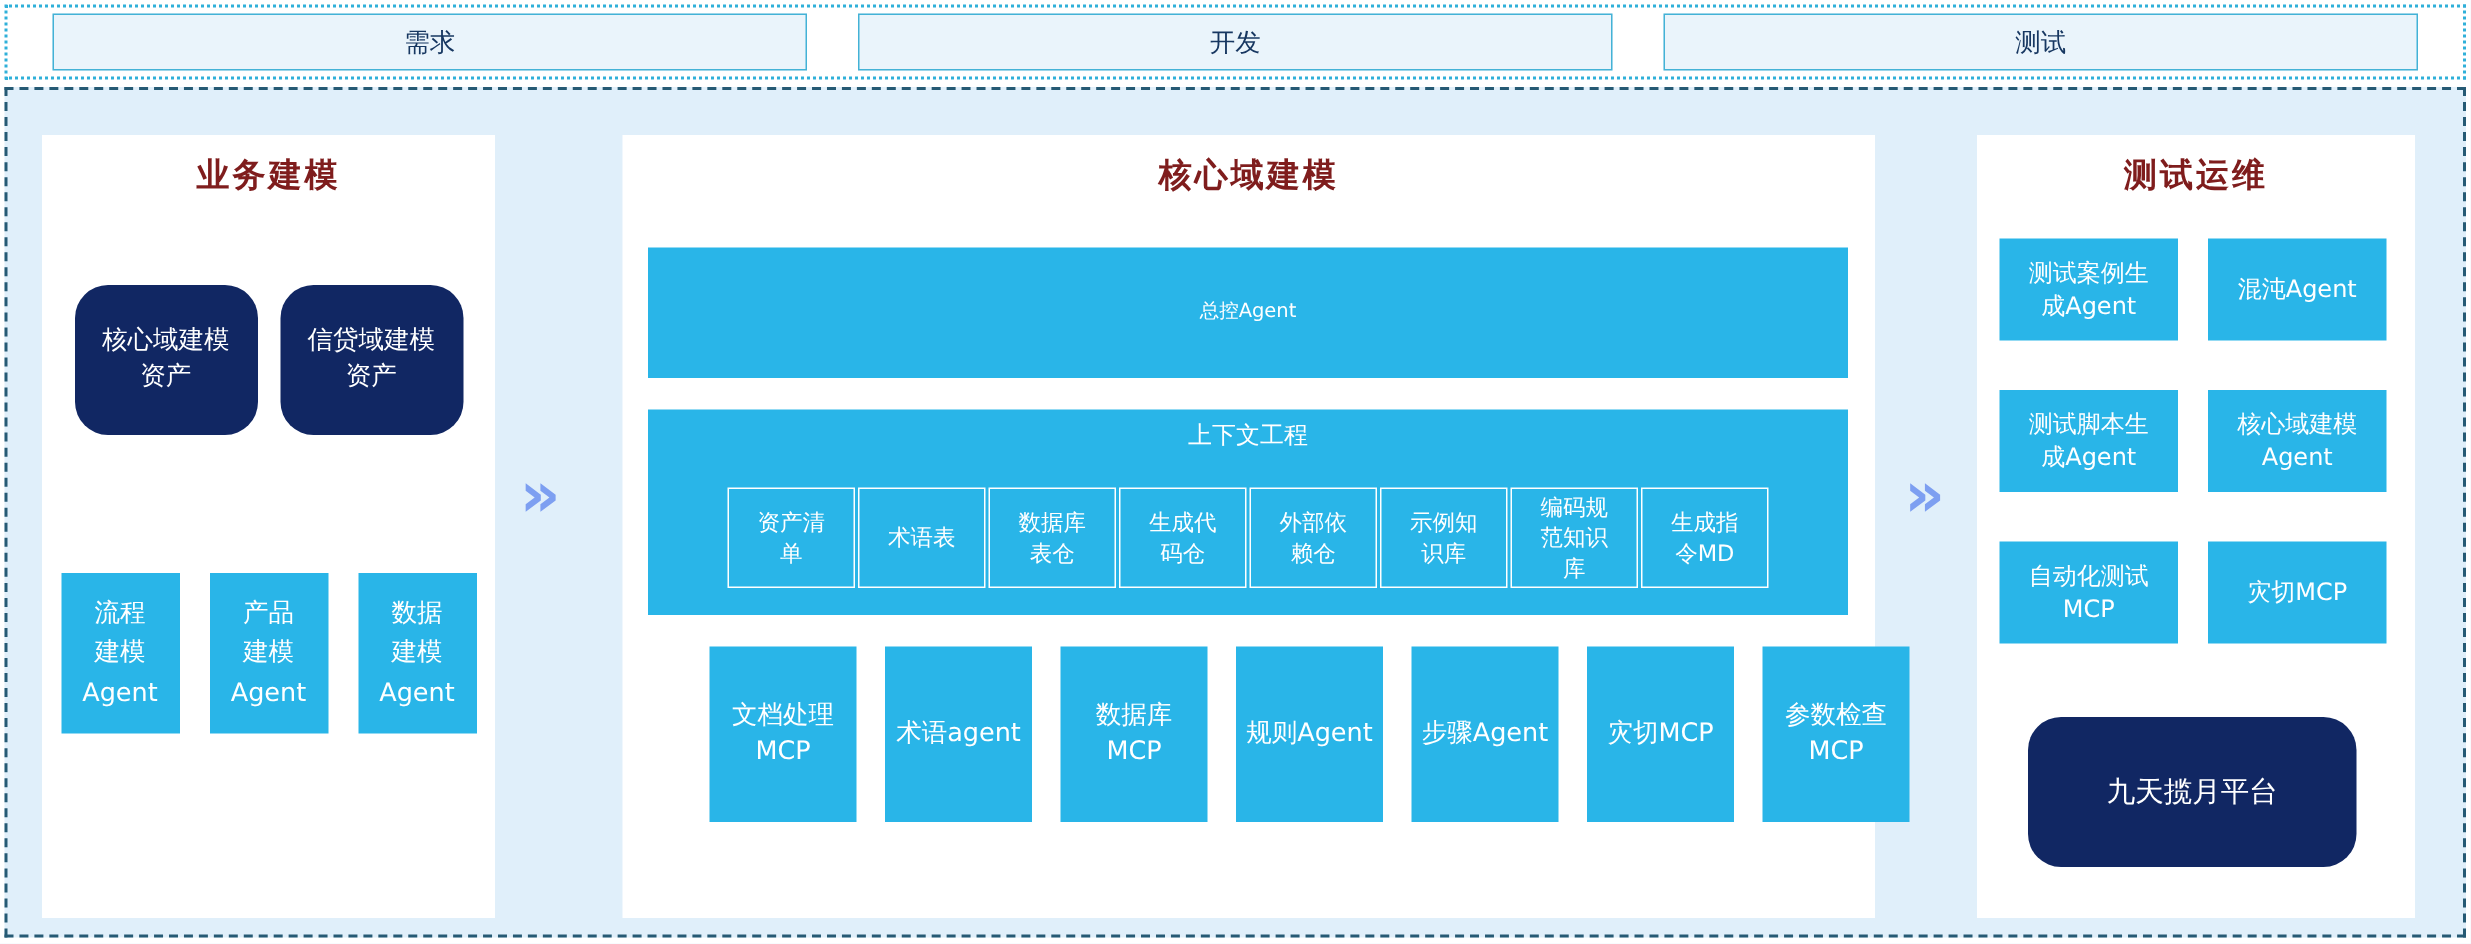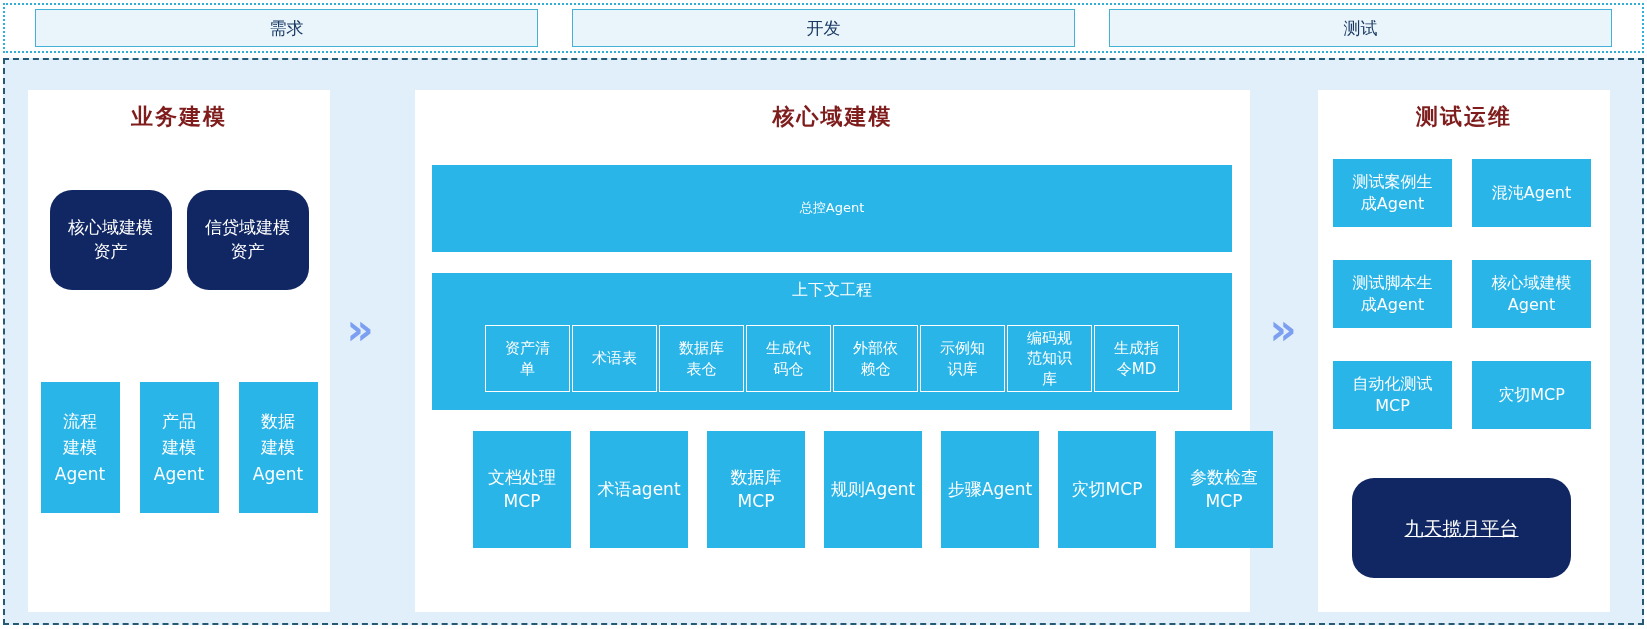--- a/index.html
+++ b/index.html
@@ -28,21 +28,21 @@
   .cyanbox{background:var(--cyan);color:#fff;display:flex;align-items:center;justify-content:center;
     text-align:center;line-height:1.4;}
   .navybox{background:var(--navy);color:#fff;border-radius:22px;display:flex;align-items:center;
     justify-content:center;text-align:center;line-height:1.4;}
 
   
   .panel-left{left:23px;width:302px;}
   .asset-row{position:absolute;top:100px;left:0;right:0;display:flex;justify-content:center;gap:15px;}
   .asset-row .navybox{width:122px;height:100px;font-size:17px;padding:0 8px;}
   .agent-row{position:absolute;top:292px;left:0;right:0;display:flex;justify-content:center;gap:20px;}
-  .agent-row .cyanbox{width:79px;height:131px;font-size:17px;line-height:1.55;}
+  .agent-row .cyanbox{width:79px;height:107px;font-size:17px;line-height:1.55;}
 
   
   .chevron{position:absolute;top:248px;width:50px;text-align:center;color:var(--arrow);
     font-size:42px;font-weight:bold;line-height:44px;user-select:none;}
   .chevron-1{left:330px;}
   .chevron-2{left:1253px;}
 
   
   .panel-mid{left:410px;width:835px;}
   .master-bar{position:absolute;top:75px;left:17px;width:800px;height:87px;font-size:13px;}
@@ -51,21 +51,21 @@
   .context-items{position:absolute;top:52px;left:0;right:0;display:flex;justify-content:center;gap:2px;}
   .context-items .cyanbox{width:85px;height:67px;border:1px solid #fff;font-size:15px;line-height:1.35;}
   .tools-row{position:absolute;top:341px;left:17px;width:800px;display:flex;justify-content:space-between;margin-left:41px;}
   .tools-row .cyanbox{width:98px;height:117px;font-size:17px;}
 
   
   .panel-right{left:1313px;width:292px;}
   .testops-grid{position:absolute;top:69px;left:15px;display:grid;
     grid-template-columns:119px 119px;column-gap:20px;row-gap:33px;}
   .testops-grid .cyanbox{width:119px;height:68px;font-size:16px;}
-  .platform-box{position:absolute;top:388px;left:34px;width:219px;height:100px;font-size:19px;text-decoration:underline;}
+  .platform-box{position:absolute;top:388px;left:34px;width:219px;height:100px;font-size:19px;}
 </style>
 </head>
 <body>
 
 <div class="stage">
 
   <div class="phase-bar">
     <div class="phase-box">需求</div>
     <div class="phase-box">开发</div>
     <div class="phase-box">测试</div>

